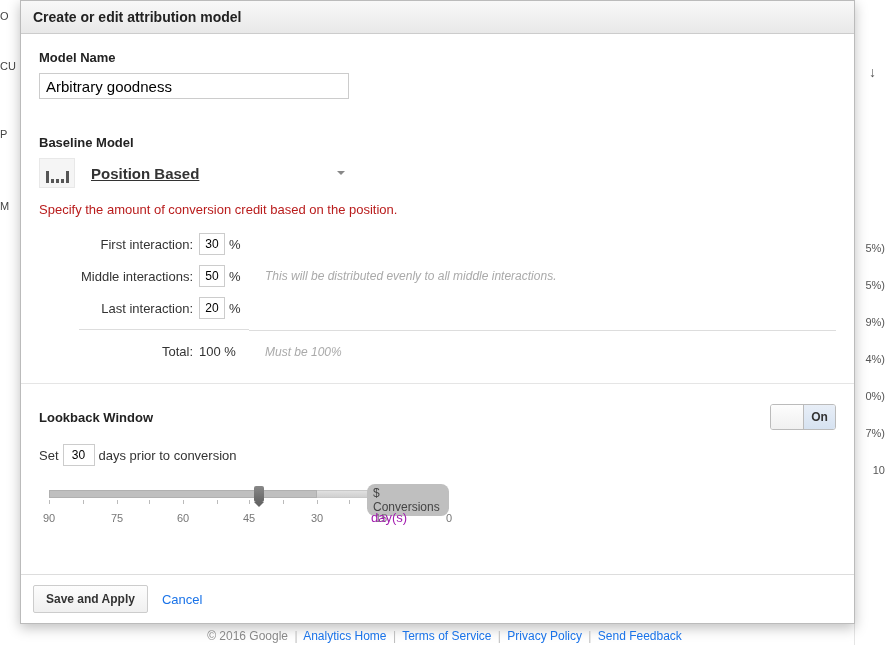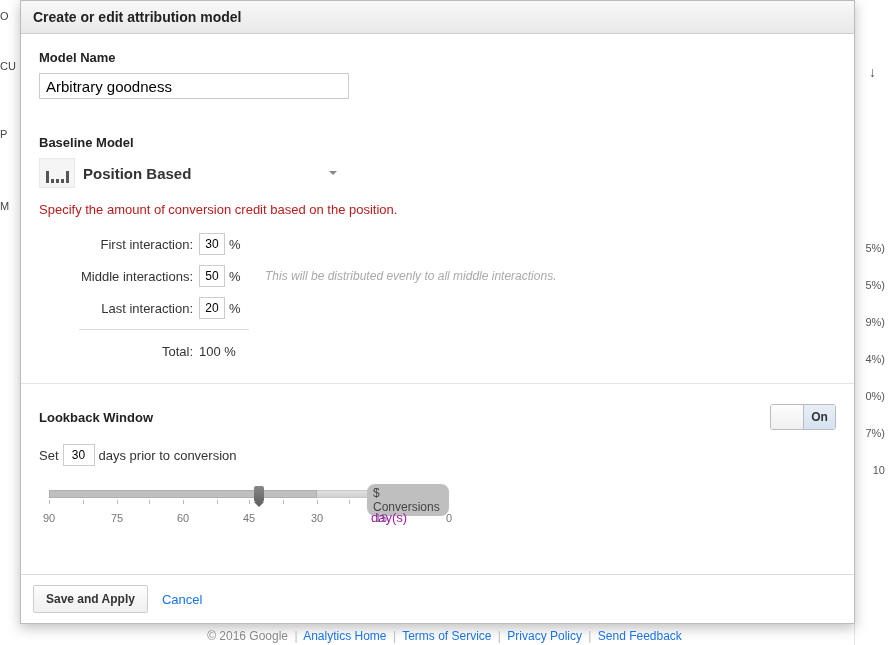--- a/index.html
+++ b/index.html
@@ -79,22 +79,23 @@
   .model-name-input {
     width: 310px;
     height: 26px;
     border: 1px solid #ccc;
     padding: 0 6px;
     font-size: 15px;
   }
   .baseline-row {
     display: flex;
     align-items: center;
-    gap: 8px;
+    gap: 16px;
     margin-bottom: 14px;
+    text-decoration: underline;
   }
   .baseline-icon {
     width: 36px;
     height: 30px;
     background: #f5f5f5;
     border: 1px solid #e8e8e8;
     display: flex;
     align-items: flex-end;
     justify-content: center;
     gap: 2px;
@@ -313,20 +314,21 @@
 
       <div class="credit-label">Last interaction:</div>
       <div class="credit-input-wrap">
         <input class="pct-input" value="20" style="">
         <span>%</span>
       </div>
       <div></div>
 
       <div class="credit-label total-row">Total:</div>
       <div class="total-row total-val">100 %</div>
+      <div class="hint total-row">Must be 100%</div>
     </div>
 
     <div class="divider"></div>
 
     <div class="section-header-row">
       <div class="section-label" style="margin:0">Lookback Window</div>
       <div class="toggle">
         <div class="toggle-half"></div>
         <div class="toggle-half active">On</div>
       </div>

